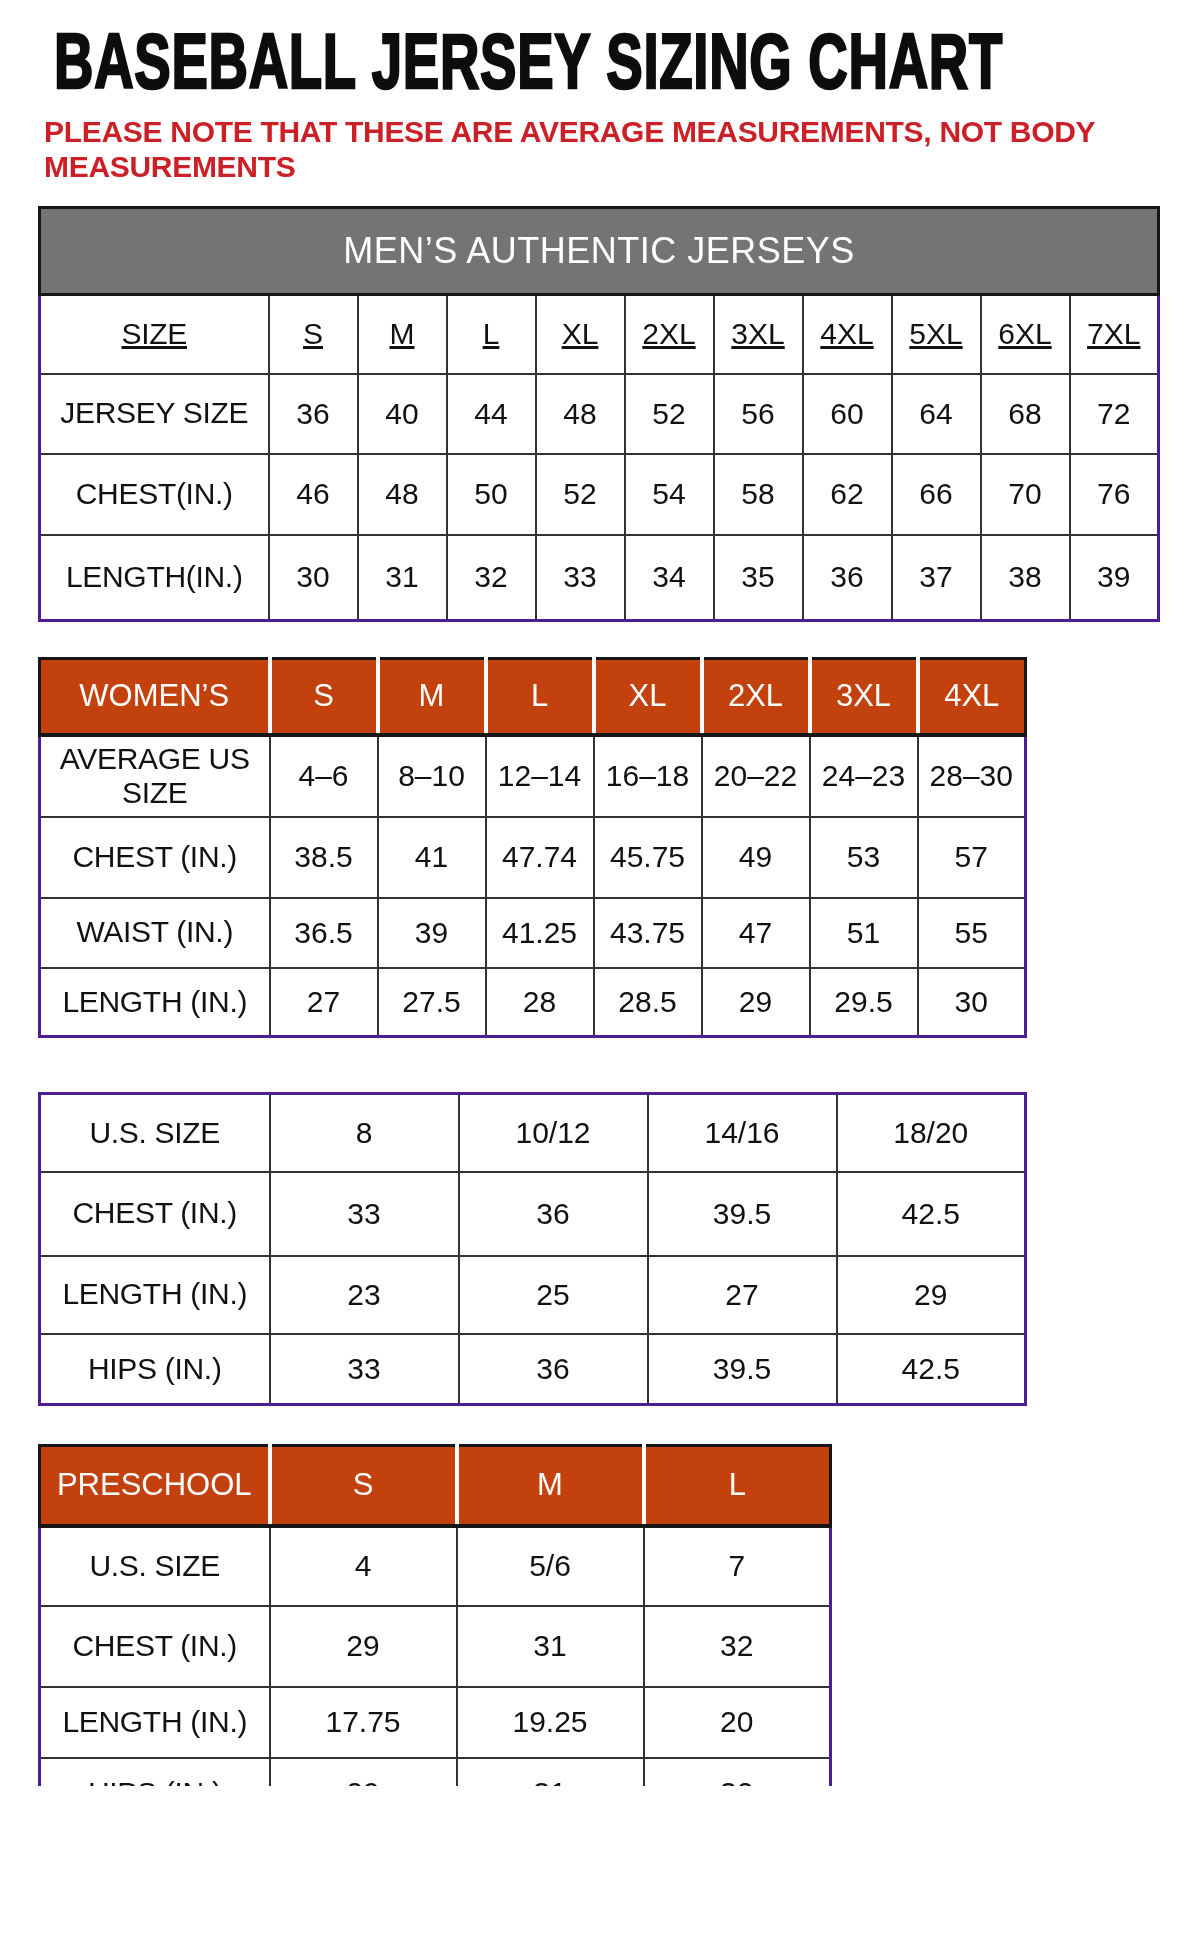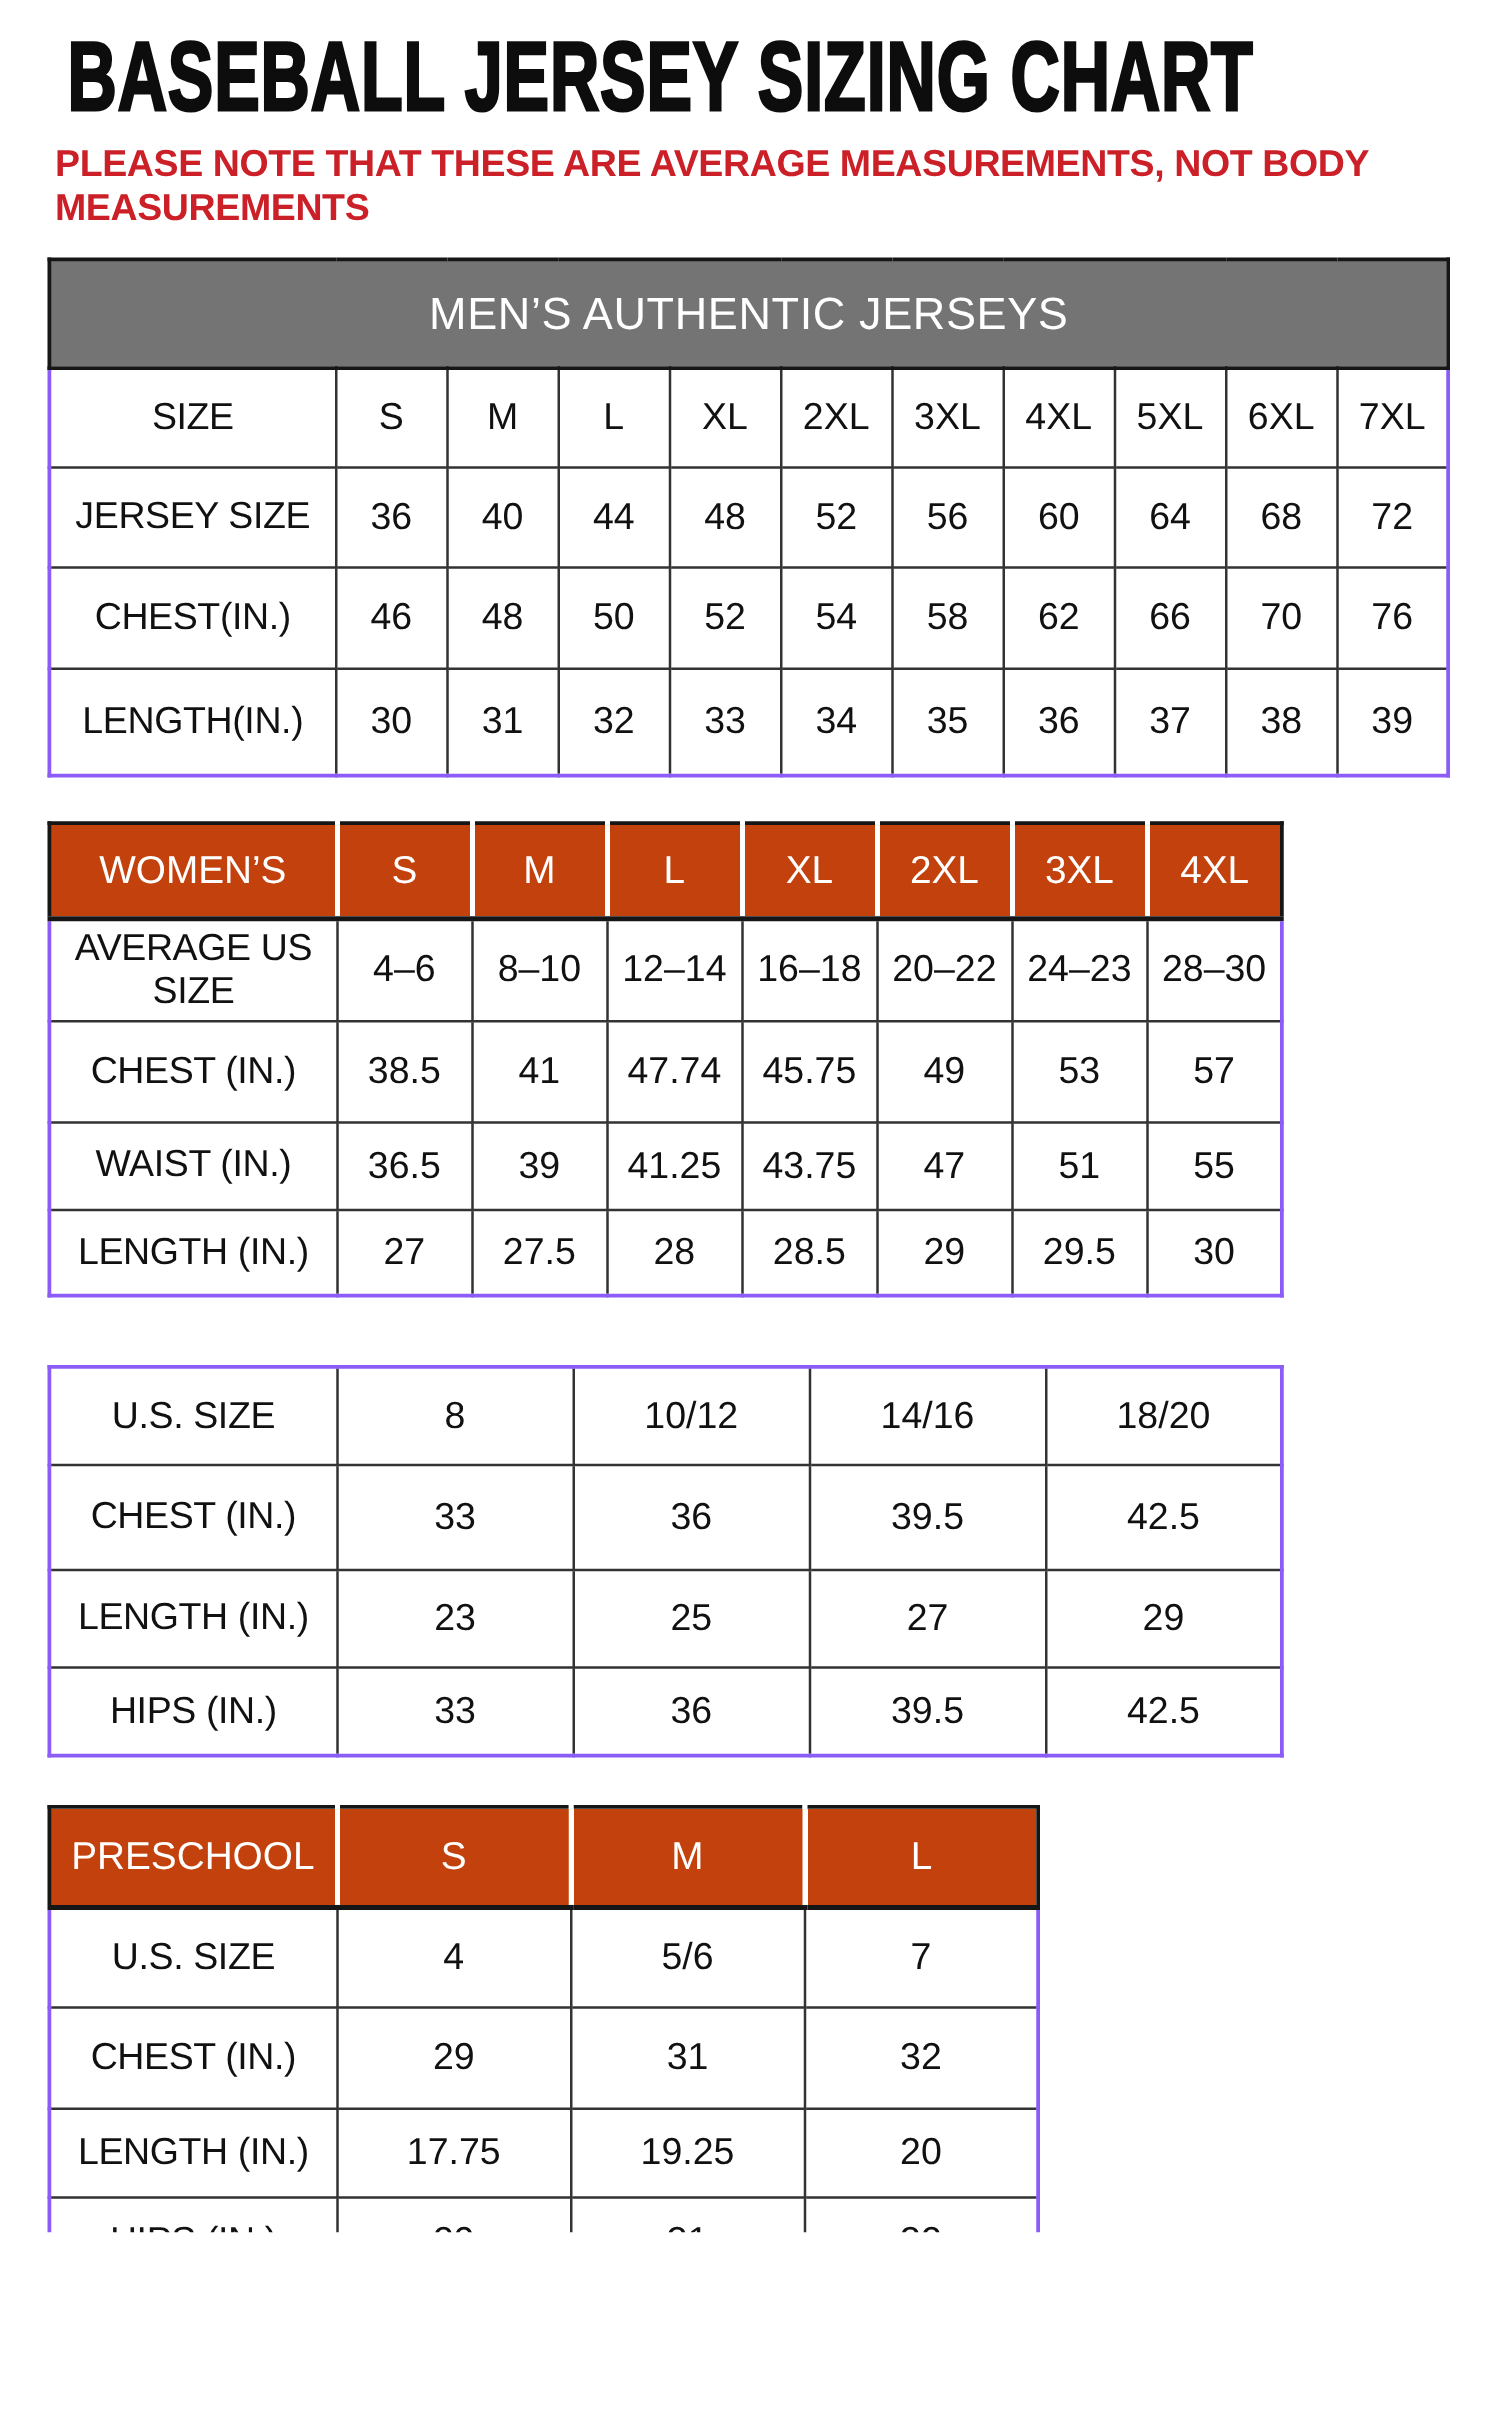--- a/index.html
+++ b/index.html
@@ -44,21 +44,21 @@
     font-weight: bold;
     font-size: 30px;
     line-height: 1.17;
     letter-spacing: -0.3px;
   }
 
   
   table.chart {
     border-collapse: collapse;
     table-layout: fixed;
-    border: 3px solid #8b5cf6;
+    border: 3px solid #4c1d95;
     padding-left: 32px;
   }
   table.chart td, table.chart th {
     text-align: center;
     vertical-align: middle;
     overflow: hidden;
     padding: 0 2px;
   }
   table.chart td {
     border: 2px solid #333333;
@@ -87,21 +87,21 @@
     color: #ffffff;
     font-weight: normal;
     font-size: 36px;
     letter-spacing: 0.5px;
     border: 3px solid #161616;
   }
 
   
   #mens { width: 1118px; margin-top: 22px; }
   #mens tr:nth-child(1) { height: 87px; }
-  #mens tr:nth-child(2) { height: 79px; }
+  #mens tr:nth-child(2) { height: 79px; text-decoration: underline; }
   #mens tr:nth-child(3) { height: 80px; }
   #mens tr:nth-child(4) { height: 81px; }
   #mens tr:nth-child(5) { height: 86px; }
 
   #womens { width: 986px; margin-top: 35px; }
   #womens tr:nth-child(1) { height: 76px; }
   #womens tr:nth-child(2) { height: 82px; }
   #womens tr:nth-child(3) { height: 81px; }
   #womens tr:nth-child(4) { height: 70px; }
   #womens tr:nth-child(5) { height: 69px; }

